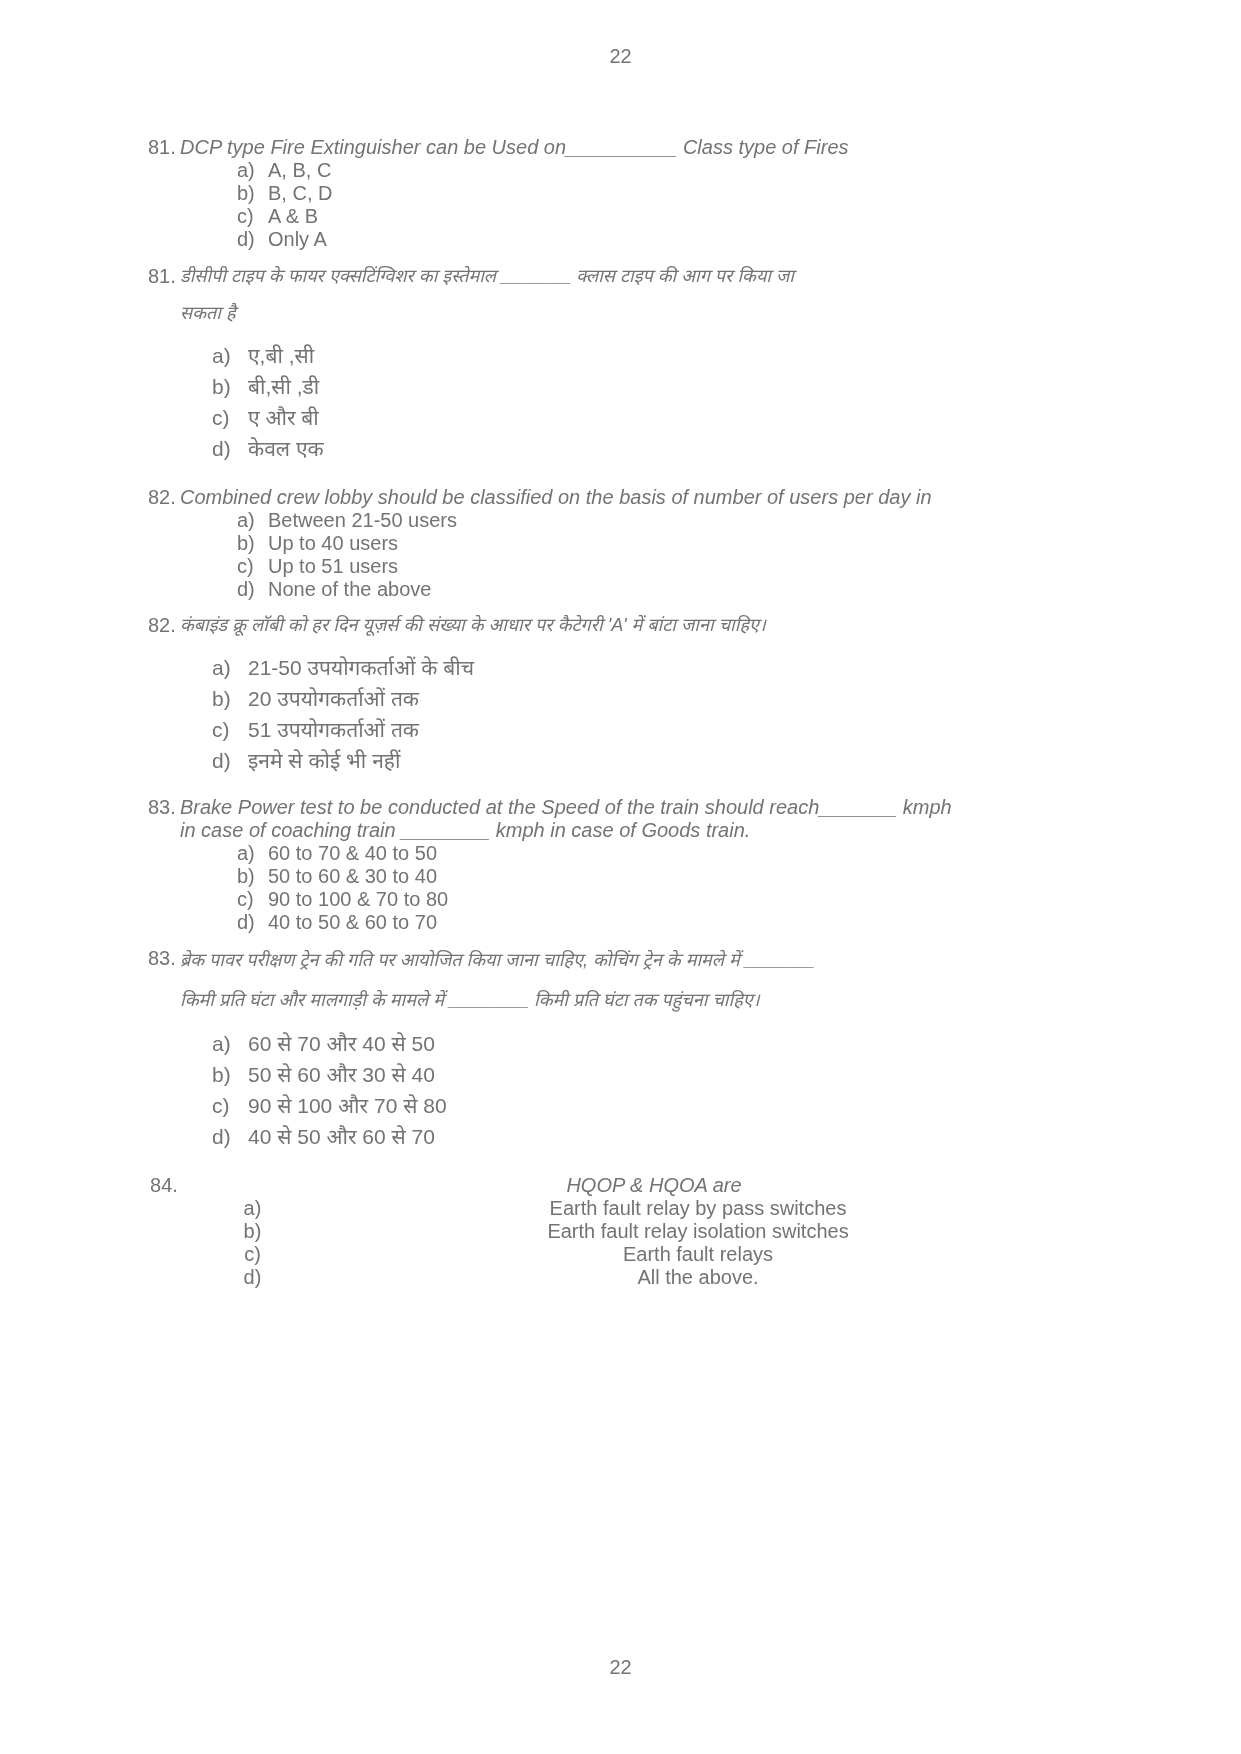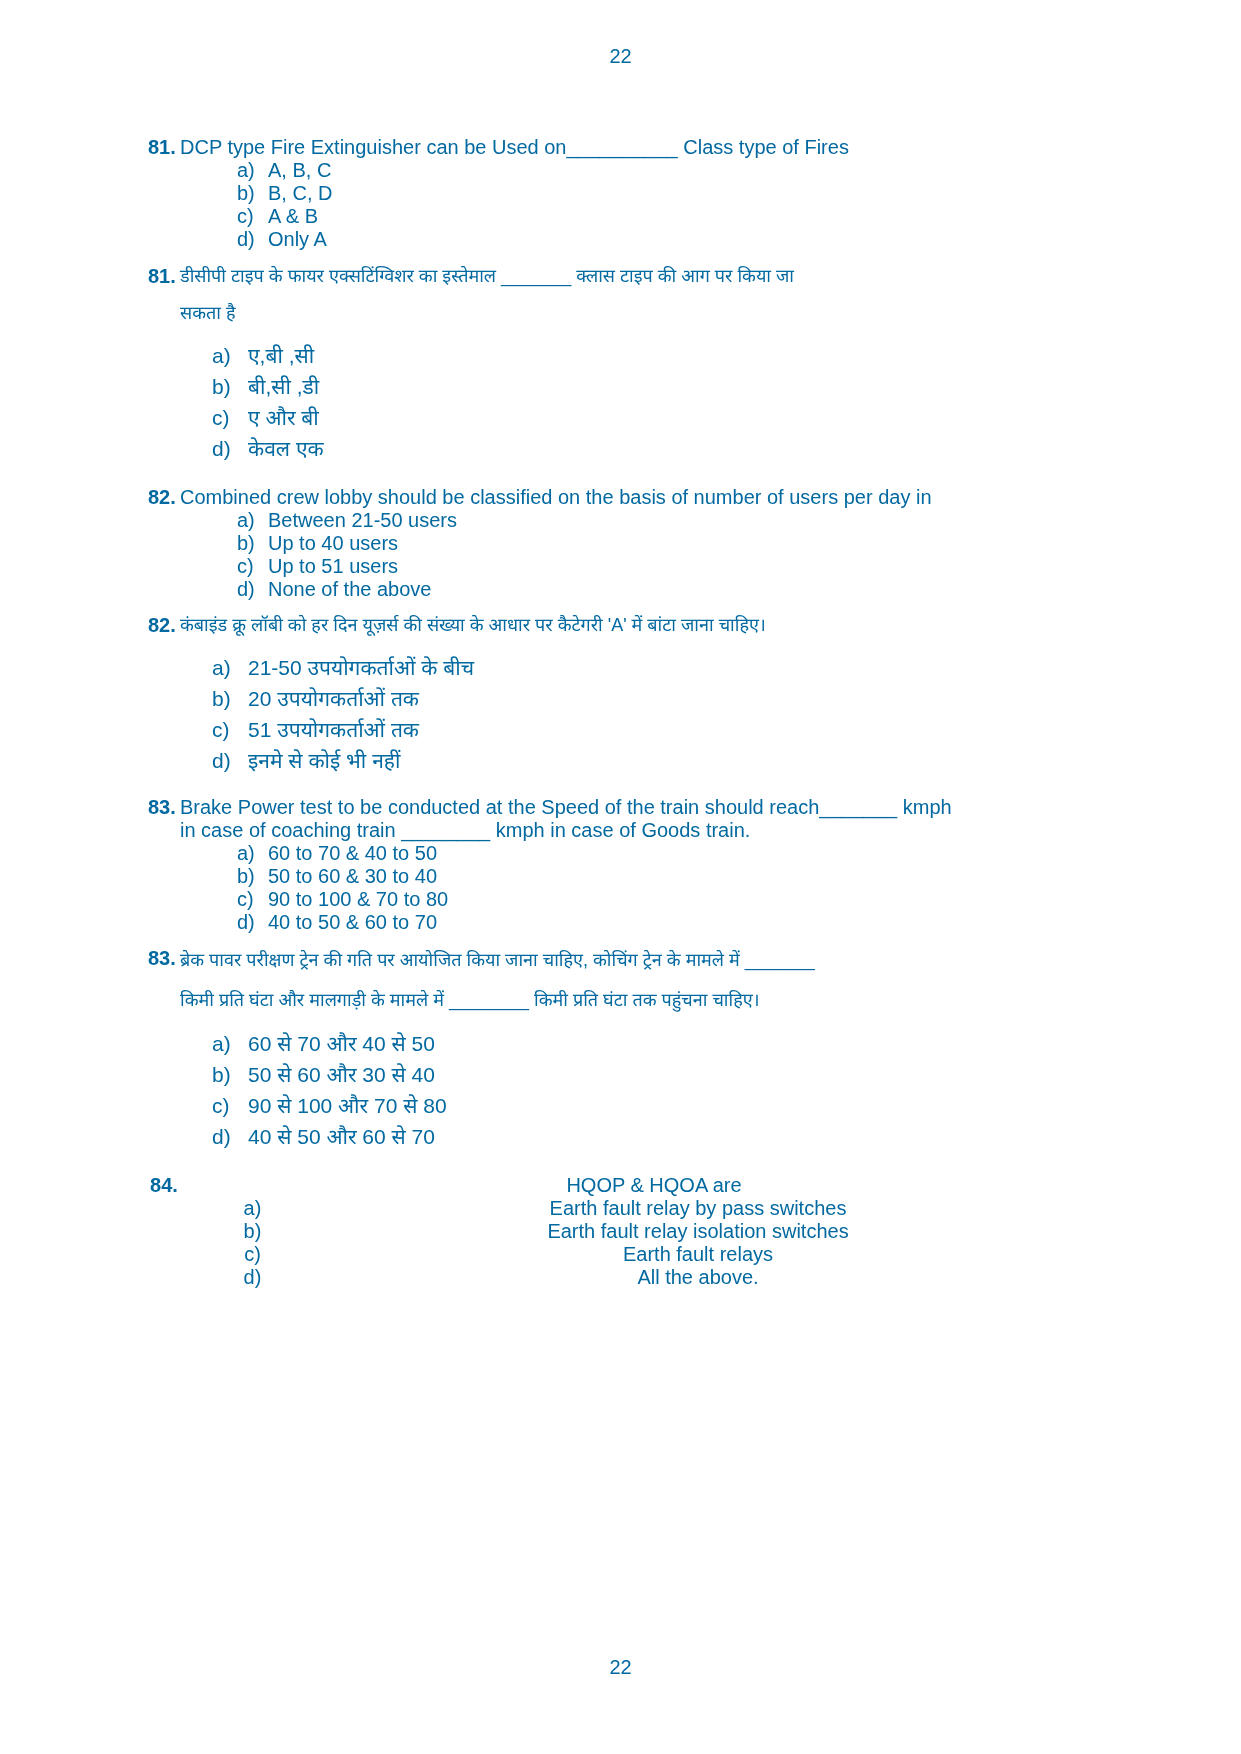--- a/index.html
+++ b/index.html
@@ -1,40 +1,40 @@
 <!DOCTYPE html>
 <html><head>
 <meta charset="utf-8">
 <style>
   html,body { margin:0; padding:0; background:#ffffff; }
   .page {
     position:relative;
     width:1241px; height:1754px;
     background:#ffffff;
-    color:#0369a1;
+    color:#737373;
     font-family:"Liberation Sans","DejaVu Sans",sans-serif;
     overflow:hidden;
   }
   .page-num {
     position:absolute; left:0; right:0;
     text-align:center;
     font-size:20px; line-height:24px;
   }
   .page-num.top { top:44px; }
   .page-num.bottom { top:1655px; }
 
   .content {
     position:absolute; left:148px; top:136px; width:980px;
   }
 
   .question { }
   .stem { display:flex; align-items:flex-start; }
-  .qnum { flex:0 0 32px;font-weight:bold; }
+  .qnum { flex:0 0 32px; }
   .stem-lines { flex:1 1 auto; min-width:0; }
-  .stem-line { white-space:nowrap; }
+  .stem-line { white-space:nowrap;font-style:italic; }
 
   .en .qnum, .en .stem-line { font-size:20px; line-height:23px; }
   .hi .qnum { font-size:20px; line-height:37px; }
   .hi .stem-line { font-size:18px; line-height:37px; }
   #q83hi .stem-line { line-height:40px; }
 
   .options { list-style:none; margin:0; padding:0; }
   .en .options { margin-left:89px; }
   .hi .options { margin-left:64px; margin-top:8px; }
   .option { display:flex; }

